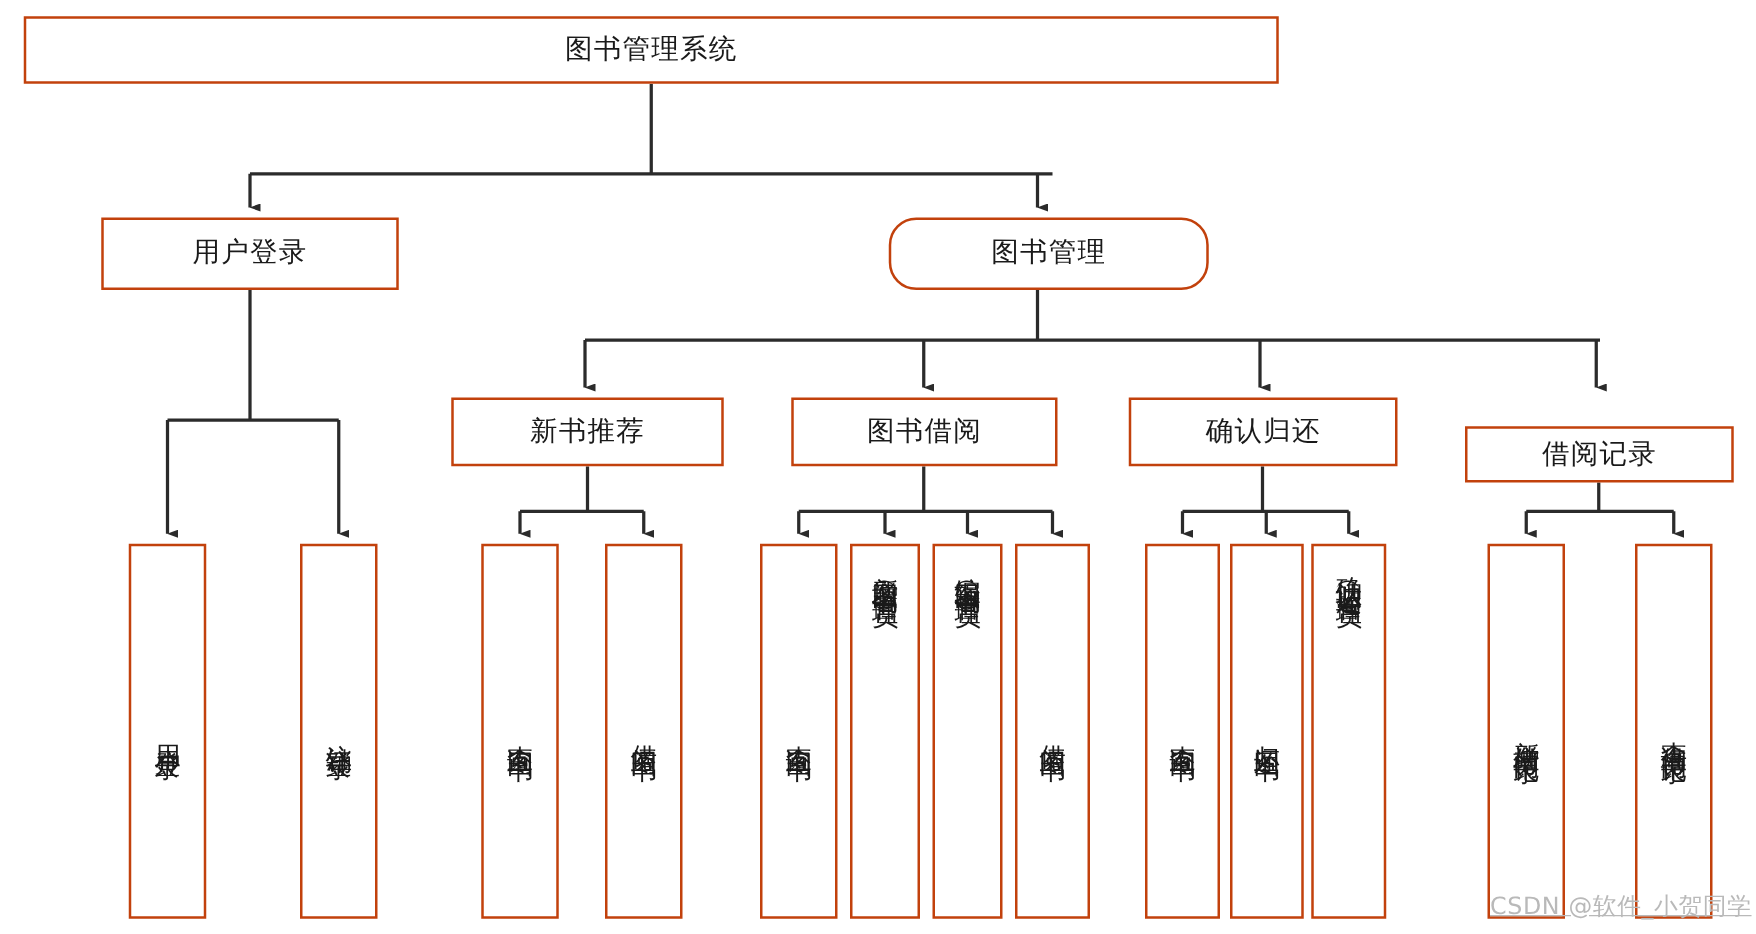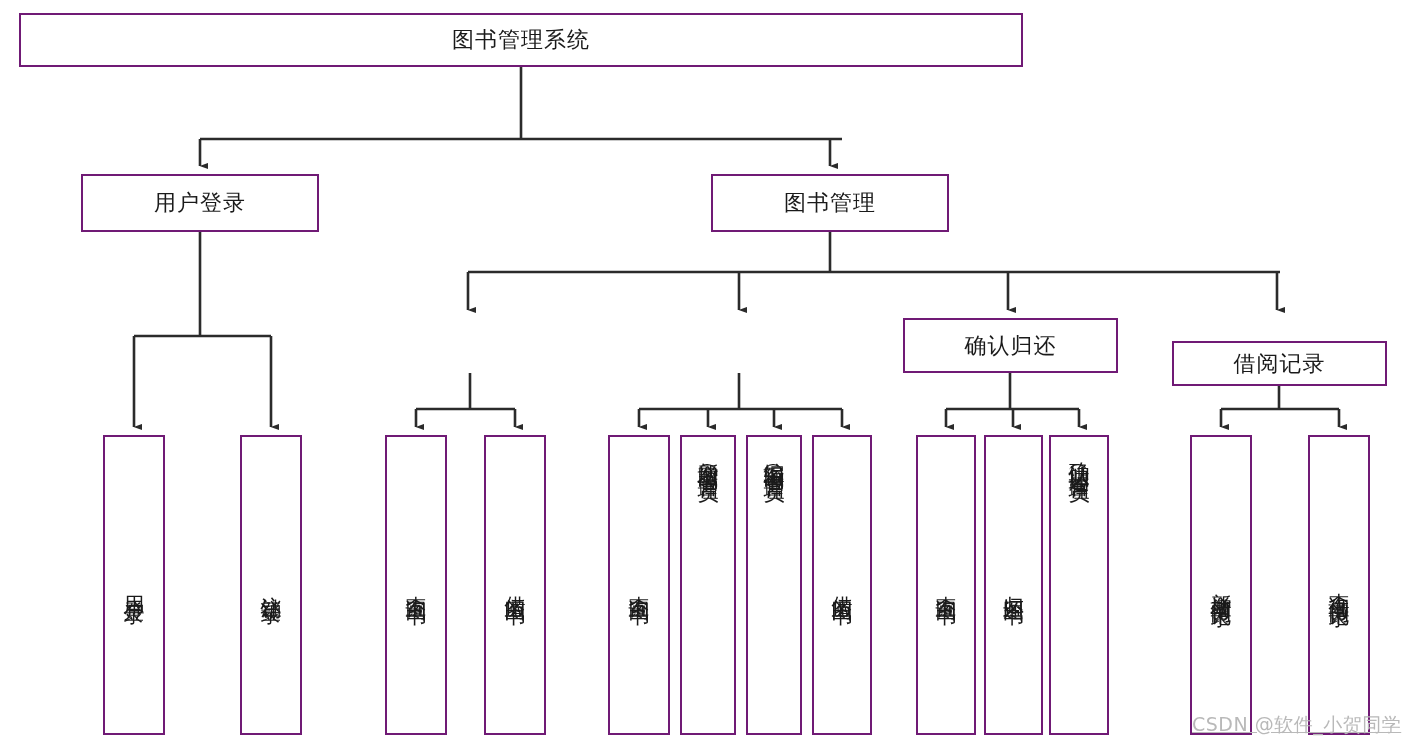--- a/index.html
+++ b/index.html
@@ -23,21 +23,21 @@
     left: 0;
     top: 0;
     width: 1405px;
     height: 747px;
     pointer-events: none;
   }
   .node {
     position: absolute;
     box-sizing: border-box;
     background: #ffffff;
-    border: 2px solid #701a75;
+    border: 2px solid #c2410c;
     display: flex;
     align-items: center;
     justify-content: center;
   }
   .node-label {
     color: #1a1a1a;
     font-size: 22px;
     line-height: 1.15;
     letter-spacing: 1px;
     white-space: nowrap;
@@ -125,25 +125,31 @@
   </svg>
 
   <div class="node" style="left:19px; top:13px; width:1004px; height:54px;">
     <span class="node-label">图书管理系统</span>
   </div>
 
   <div class="node" style="left:81px; top:174px; width:238px; height:58px;">
     <span class="node-label">用户登录</span>
   </div>
 
-  <div class="node" style="left:711px; top:174px; width:238px; height:58px;">
+  <div class="node" style="left:711px; top:174px; width:256px; height:58px;border-radius:22px;">
     <span class="node-label">图书管理</span>
   </div>
 
-
+  <div class="node" style="left:361px; top:318px; width:218px; height:55px;">
+    <span class="node-label">新书推荐</span>
+  </div>
+
+  <div class="node" style="left:633px; top:318px; width:213px; height:55px;">
+    <span class="node-label">图书借阅</span>
+  </div>
 
   <div class="node" style="left:903px; top:318px; width:215px; height:55px;">
     <span class="node-label">确认归还</span>
   </div>
 
   <div class="node" style="left:1172px; top:318px; width:215px; height:45px;margin-top:23px;">
     <span class="node-label">借阅记录</span>
   </div>
 
   <div class="node vertical centered" style="left:103px; top:435px; width:62px; height:300px;">

